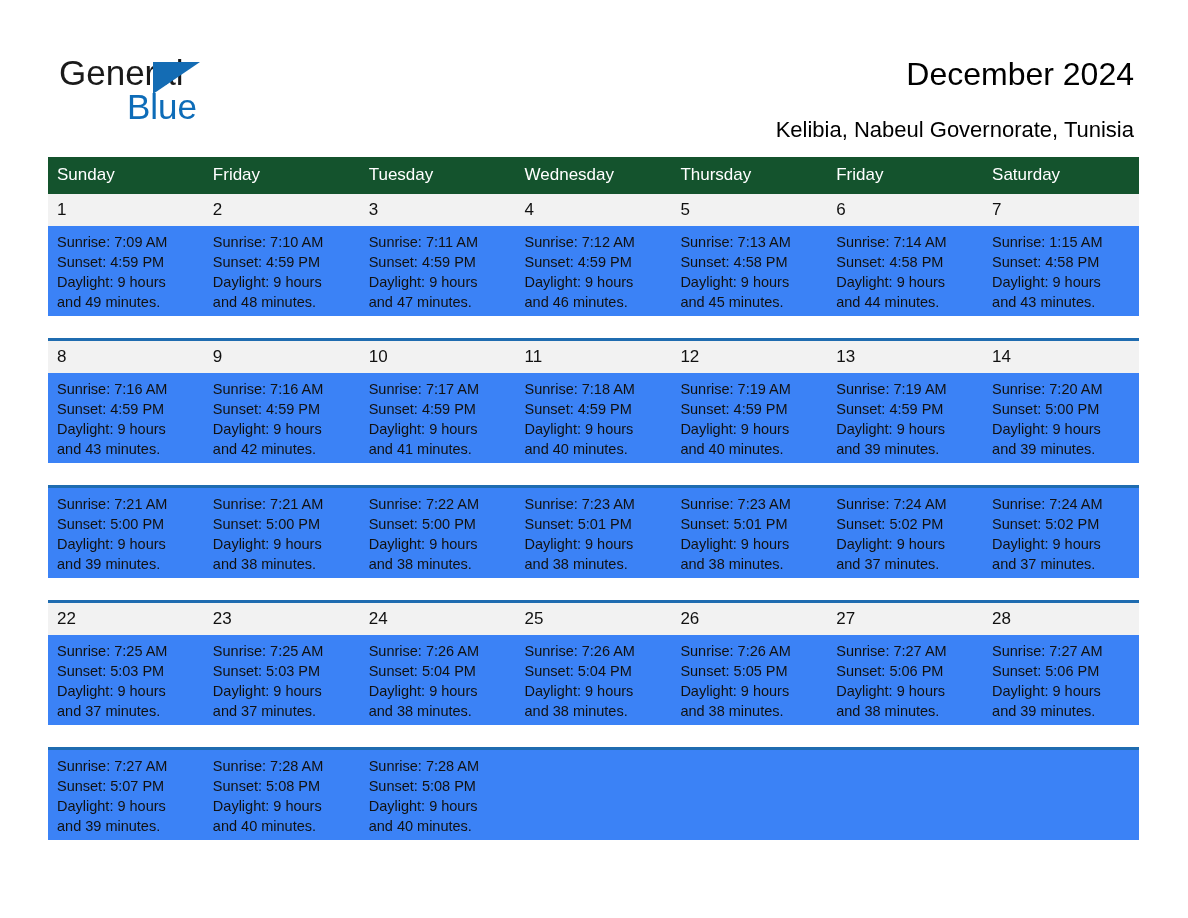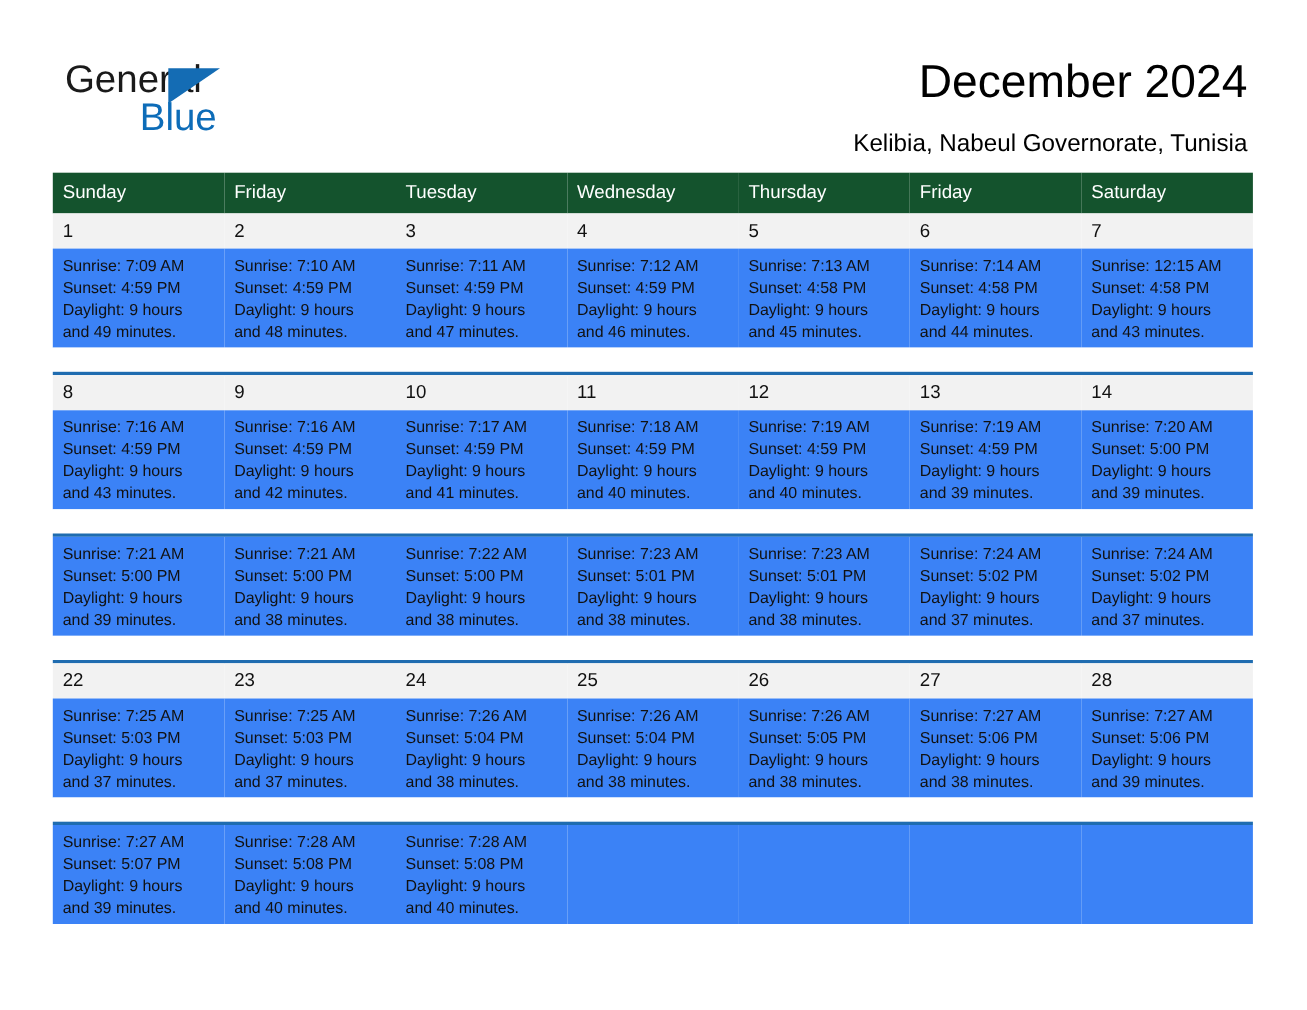--- a/index.html
+++ b/index.html
@@ -61,21 +61,21 @@
     top: 34px;
     font-size: 35px;
     line-height: 38px;
     color: #0d6cb8;
     font-weight: 400;
   }
   .title {
     position: absolute;
     right: 54px;
     top: 50px;
-    font-size: 42px;
+    font-size: 32px;
     line-height: 48px;
     color: #000000;
     font-weight: 400;
     text-align: left;
     white-space: nowrap;
   }
   .subtitle {
     position: absolute;
     right: 54px;
     top: 117px;
@@ -208,21 +208,21 @@
 Daylight: 9 hours
 and 46 minutes.</td>
         <td>Sunrise: 7:13 AM
 Sunset: 4:58 PM
 Daylight: 9 hours
 and 45 minutes.</td>
         <td>Sunrise: 7:14 AM
 Sunset: 4:58 PM
 Daylight: 9 hours
 and 44 minutes.</td>
-        <td>Sunrise: 12:15 AM
+        <td>Sunrise: 1:15 AM
 Sunset: 4:58 PM
 Daylight: 9 hours
 and 43 minutes.</td>
       </tr>
       <tr class="spacer">
         <td colspan="7"></td>
       </tr>
       <tr class="week-sep">
         <td colspan="7"></td>
       </tr>

